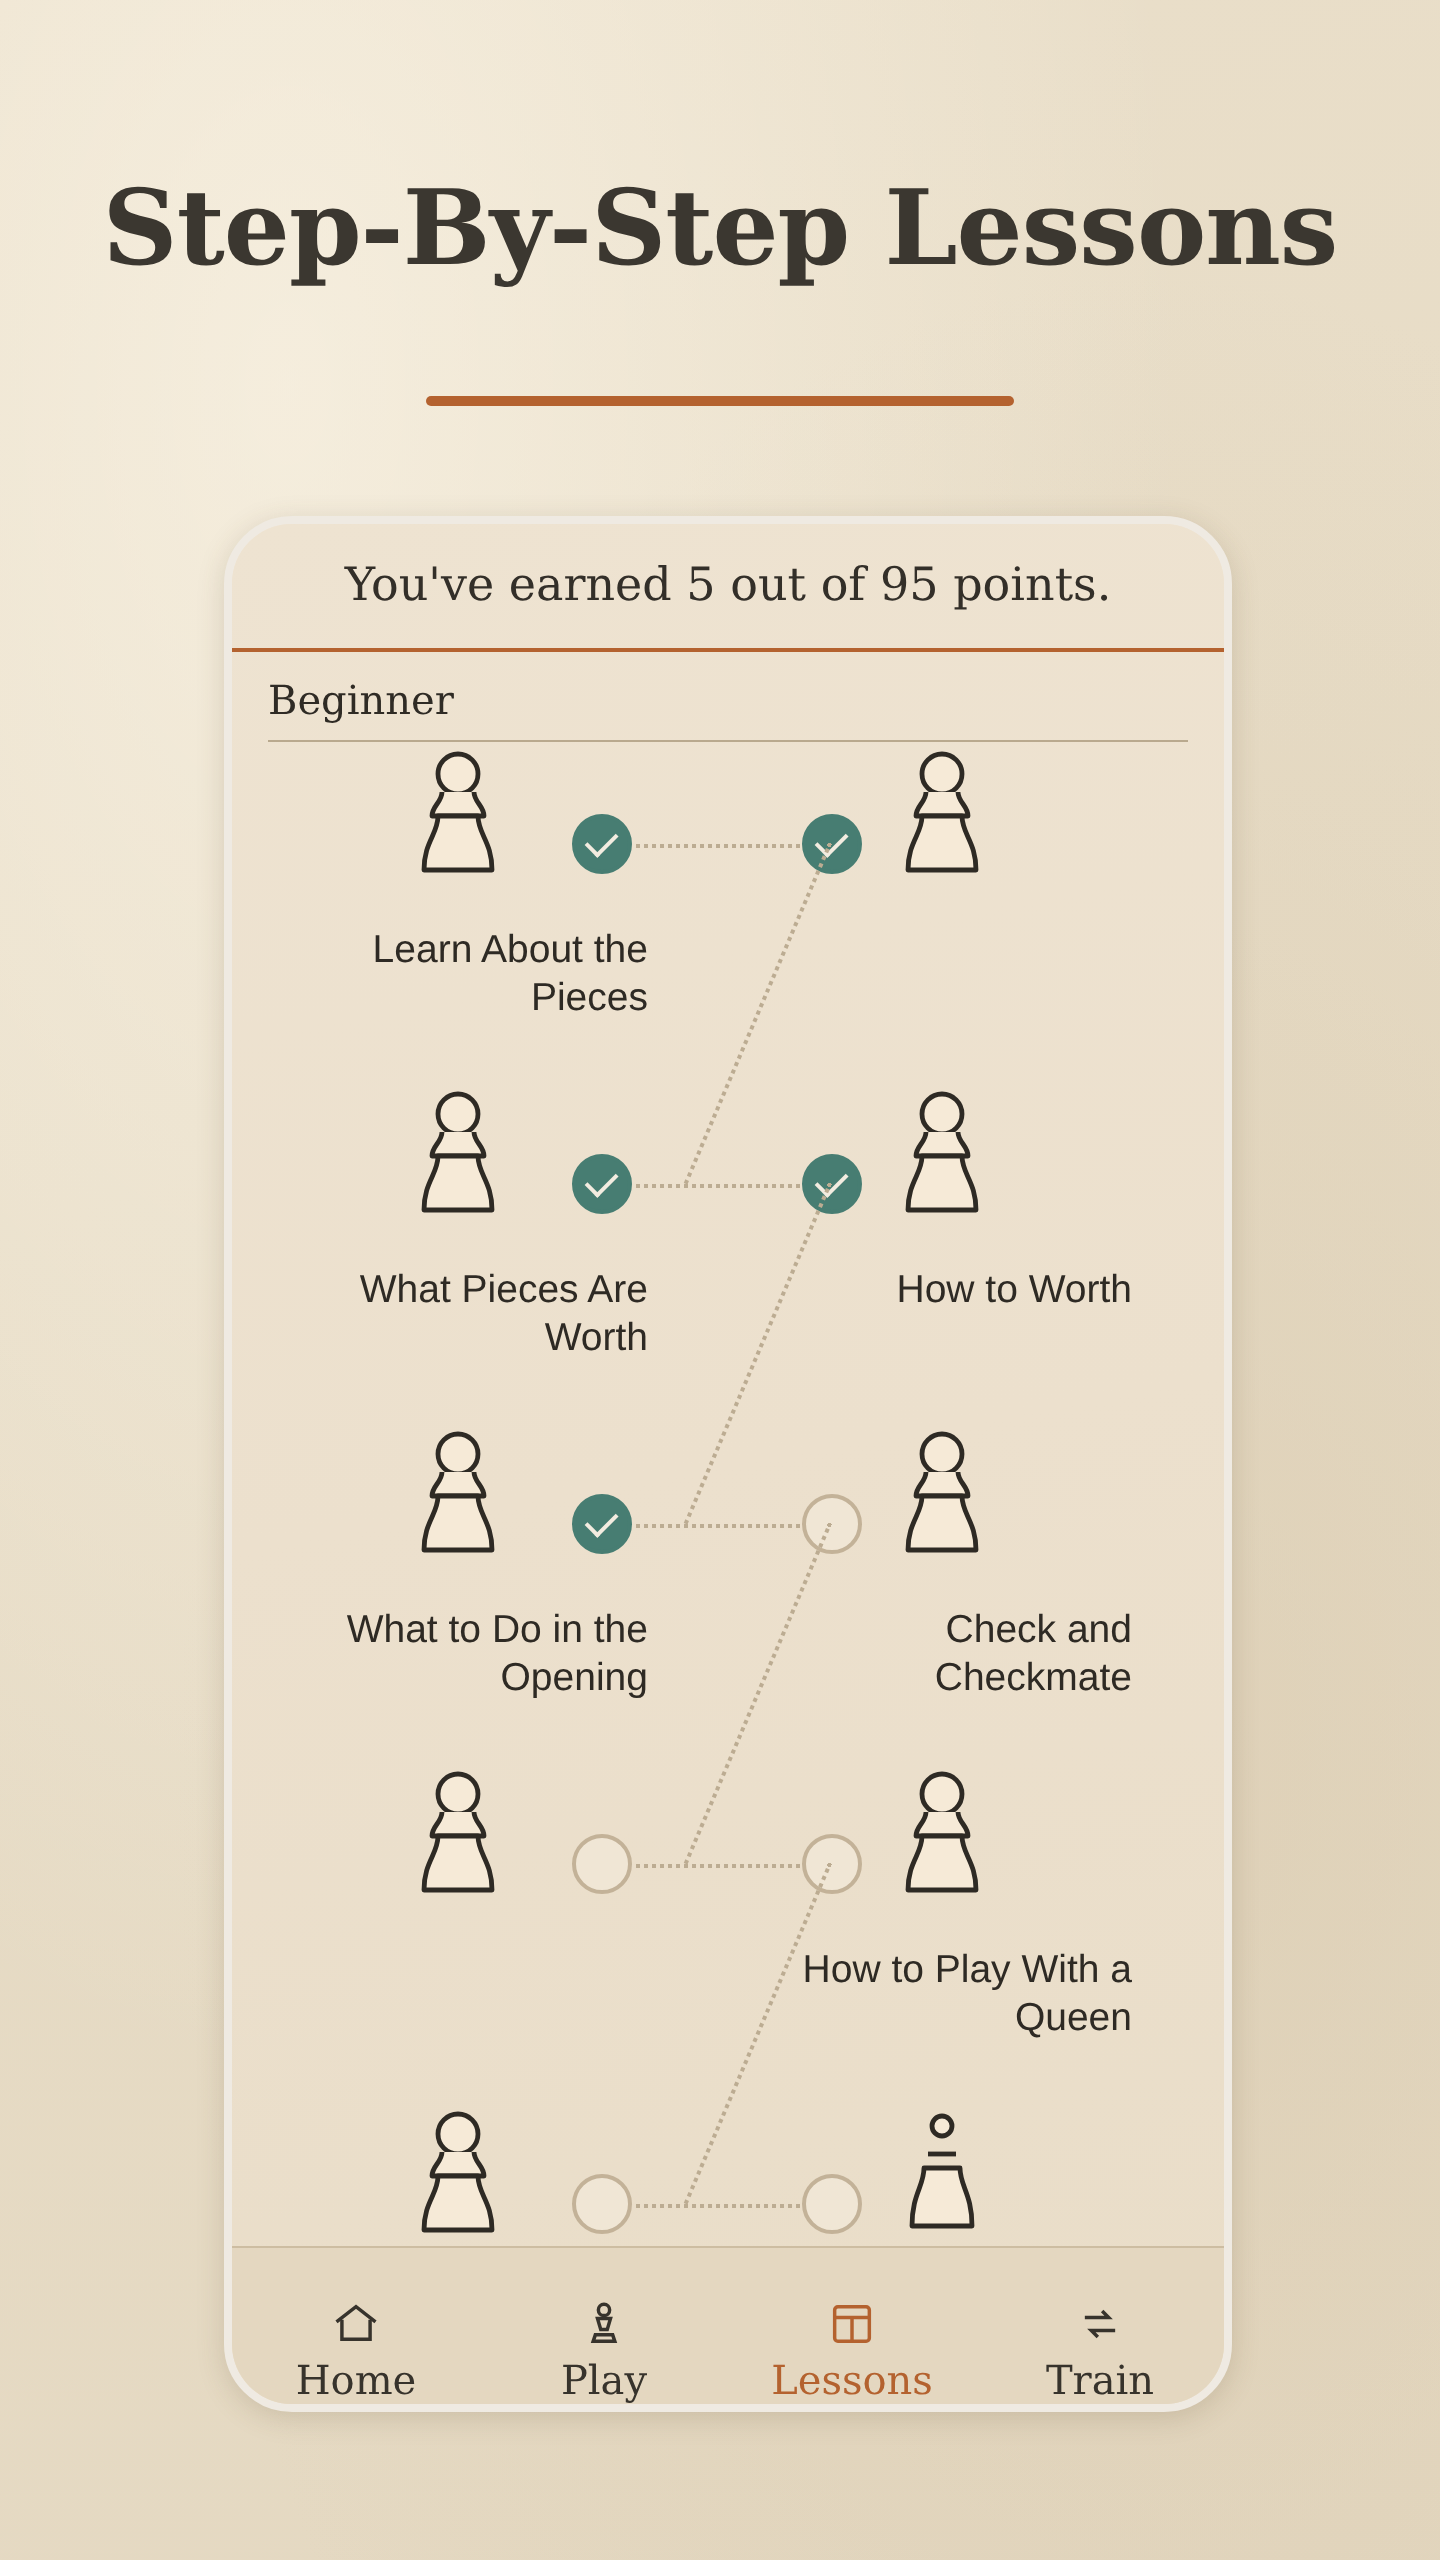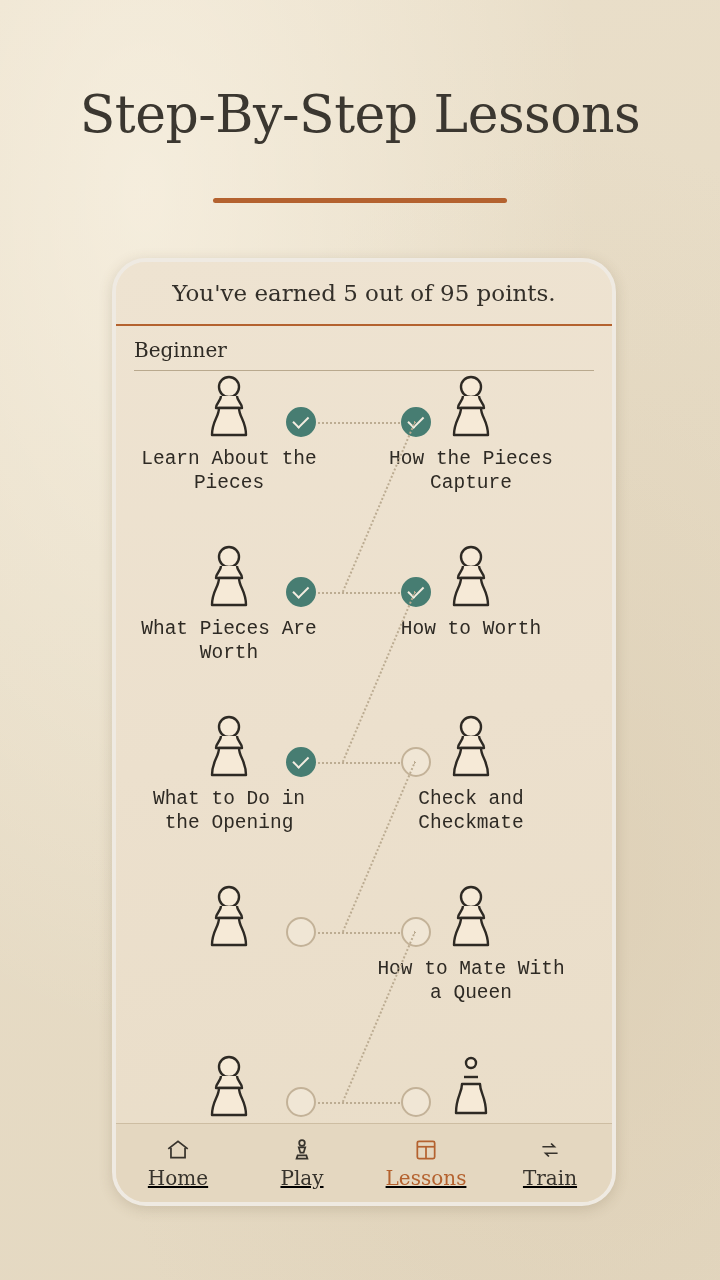--- a/index.html
+++ b/index.html
@@ -25,21 +25,21 @@
     pointer-events: none;
   }
 
   .headline {
     position: absolute;
     top: 84px;
     left: 0;
     width: 720px;
     text-align: center;
     font-size: 52px;
-    font-weight: normal;
+    font-weight: bold;
     letter-spacing: -0.5px;
     color: #3b3730;
     font-family: "DejaVu Serif", serif;
   }
   .headline-rule {
     position: absolute;
     top: 198px;
     left: 213px;
     width: 294px;
     height: 5px;
@@ -114,25 +114,26 @@
   .node.right { left: 260px; }
 
   .piece {
     height: 76px;
     display: flex;
     align-items: flex-end;
     justify-content: center;
   }
 
   .label {
-    margin-top: 0;
+    margin-top: 16px;
     font-size: 19.5px;
     line-height: 24px;
     color: #2e2a24;
-    font-family: Liberation Mono, monospace;
+    font-family: Liberation Sans, sans-serif;
+    text-align: right;
   }
 
   .dot {
     position: absolute;
     width: 30px;
     height: 30px;
     border-radius: 50%;
     box-sizing: border-box;
     top: 36px;
     display: flex;
@@ -176,22 +177,21 @@
   
   .nav {
     position: absolute;
     left: 0;
     bottom: 0;
     width: 100%;
     height: 78px;
     background: #e4d7c0;
     border-top: 1px solid #cdbda2;
     display: flex;
-    align-items: center;
-    text-decoration: underline;
+    align-items: flex-end;
   }
   .nav-item {
     flex: 1 1 0;
     text-align: center;
     color: #37332c;
     font-size: 20px;
     font-family: "DejaVu Serif", serif;
   }
   .nav-item.active { color: #b4622f; }
   .nav-icon {
@@ -235,21 +235,20 @@
               <span class="check"></span>
             </div>
             <div class="node right">
       <div class="piece">
                 <svg width="58" height="74" viewBox="0 0 58 74" fill="#f6ead7" stroke="#2e2a24" stroke-width="2.4" stroke-linejoin="round">
   <circle cx="29" cy="14" r="10"></circle>
   <path d="M21 23c0 5-5 7-5 12h26c0-5-5-7-5-12"></path>
   <path d="M12 62c0-14 7-18 7-27h20c0 9 7 13 7 27z"></path>
 </svg>
               </div>
-      <div class="label">How the Pieces Capture</div>
     </div>
             <div class="dot done right-dot">
               <span class="check"></span>
             </div>
             <div class="diag" style="left:300px;top:51px;width:185px;transform:rotate(113deg);"></div>
           </div>
           <div class="row" style="position:absolute;top:170px;left:0;width:100%;">
             <div class="connector"></div>
             <div class="node left">
       <div class="piece">
@@ -320,21 +319,21 @@
     </div>
             <div class="dot todo left-dot"></div>
             <div class="node right">
       <div class="piece">
                 <svg width="58" height="74" viewBox="0 0 58 74" fill="#f6ead7" stroke="#2e2a24" stroke-width="2.4" stroke-linejoin="round">
   <circle cx="29" cy="14" r="10"></circle>
   <path d="M21 23c0 5-5 7-5 12h26c0-5-5-7-5-12"></path>
   <path d="M12 62c0-14 7-18 7-27h20c0 9 7 13 7 27z"></path>
 </svg>
               </div>
-      <div class="label">How to Mate With a Queen</div>
+      <div class="label">How to Play With a Queen</div>
     </div>
             <div class="dot todo right-dot"></div>
             <div class="diag" style="left:300px;top:51px;width:185px;transform:rotate(113deg);"></div>
           </div>
           <div class="row" style="position:absolute;top:680px;left:0;width:100%;">
             <div class="connector"></div>
             <div class="node left">
       <div class="piece">
                 <svg width="58" height="74" viewBox="0 0 58 74" fill="#f6ead7" stroke="#2e2a24" stroke-width="2.4" stroke-linejoin="round">
   <circle cx="29" cy="14" r="10"></circle>

